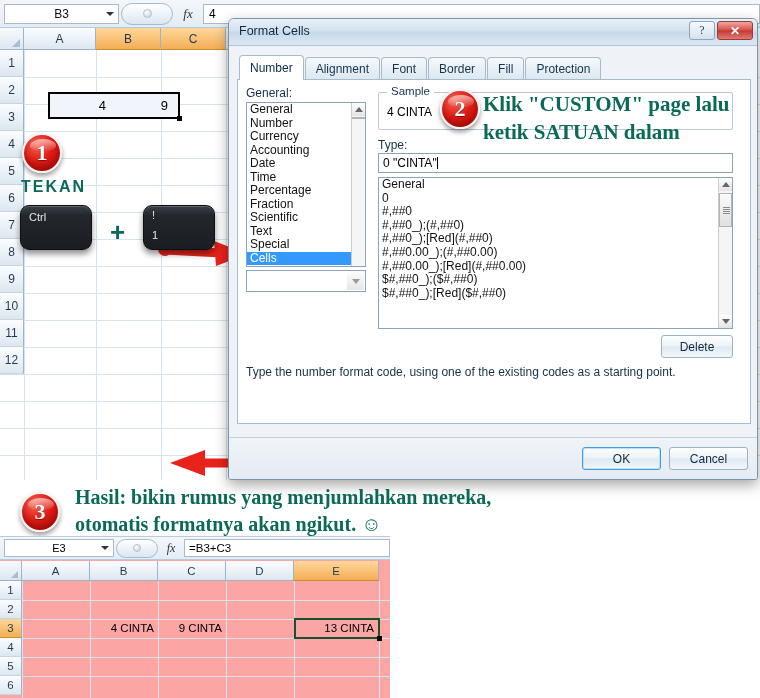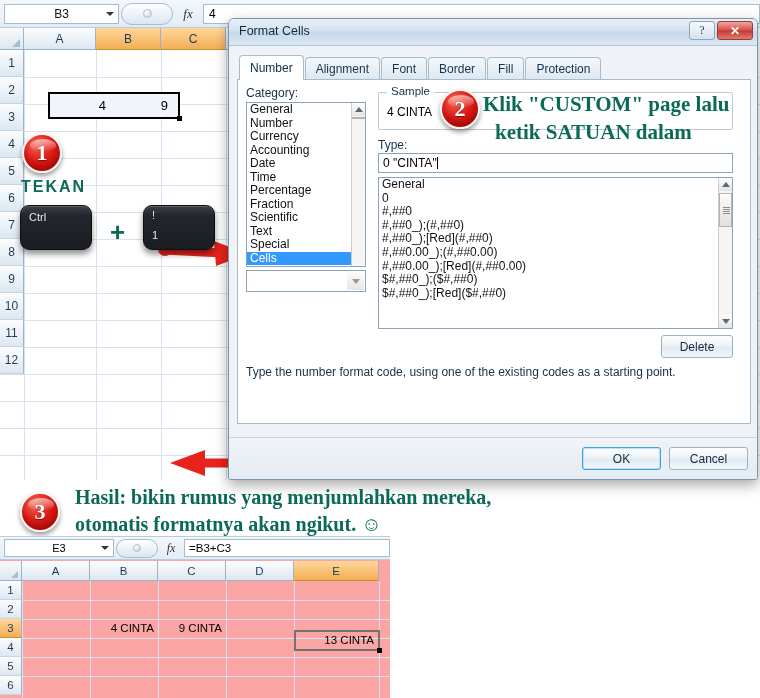--- a/index.html
+++ b/index.html
@@ -254,21 +254,21 @@
     border-left:7px solid transparent;border-bottom:7px solid #a9bdd0;}
   .ch2{height:20px;line-height:20px;text-align:center;font-size:11.5px;color:#1f3b54;
     background:linear-gradient(#fbfdff,#dde7f0);
     border-right:1px solid #9db4c8;border-bottom:1px solid #9db4c8;}
   .ch2.sel{background:linear-gradient(#ffd79b,#f3ae55);border-bottom:1px solid #c98e2f;}
   .rowh2{position:absolute;left:0;width:22px;height:19px;line-height:19px;text-align:center;
     font-size:11.5px;color:#1f3b54;background:linear-gradient(#fbfdff,#dde7f0);
     border-right:1px solid #9db4c8;border-bottom:1px solid #c6d4e0;}
   .rowh2.sel{background:linear-gradient(#ffd79b,#f3ae55);border-bottom:1px solid #c98e2f;}
   .cell2{position:absolute;font-size:11.5px;color:#000;text-align:right;padding-right:4px;line-height:19px;}
-  .selbox2{position:absolute;border:2px solid #737373;margin-top:12px;}
+  .selbox2{position:absolute;border:2px solid #14532d;}
 </style>
 </head>
 <body>
 
 <div id="stage">
 
   <div id="top-sheet">
 
     <div class="fbar">
       <div class="namebox">
@@ -378,21 +378,21 @@
       <div class="tab active">Number</div>
       <div class="tab">Alignment</div>
       <div class="tab">Font</div>
       <div class="tab">Border</div>
       <div class="tab">Fill</div>
       <div class="tab">Protection</div>
     </div>
 
     <div class="panel">
 
-      <div class="lbl" style="left:8px; top:6px;">Category:</div>
+      <div class="lbl" style="left:8px; top:6px;">General:</div>
       <div class="listbox" style="left:8px; top:22px; width:120px; height:165px;">
         <div class="listitem">General</div>
         <div class="listitem">Number</div>
         <div class="listitem">Currency</div>
         <div class="listitem">Accounting</div>
         <div class="listitem">Date</div>
         <div class="listitem">Time</div>
         <div class="listitem">Percentage</div>
         <div class="listitem">Fraction</div>
         <div class="listitem">Scientific</div>
@@ -461,21 +461,21 @@
         <span>OK</span>
       </div>
       <div class="btn" style="left:440px; top:9px; width:79px;">
         <span>Cancel</span>
       </div>
     </div>
   </div>
 
   <div class="badge" style="left:440px; top:89px;">2</div>
   <div class="teal-text" style="left:483px; top:92px;">Klik "CUSTOM" page lalu</div>
-  <div class="teal-text" style="left:483px; top:120px;margin-left:12px;">ketik SATUAN dalam</div>
+  <div class="teal-text" style="left:483px; top:120px;">ketik SATUAN dalam</div>
 
   <div class="badge" style="left:20px; top:492px;">3</div>
   <div class="teal-text small" style="left:75px; top:511px;">otomatis formatnya akan ngikut. ☺</div>
   <div class="teal-text small" style="left:75px; top:484px;">Hasil: bikin rumus yang menjumlahkan mereka,</div>
 
   <div id="bot-sheet">
 
     <div class="fbar2">
       <div class="namebox2">
         <span>E3</span>

